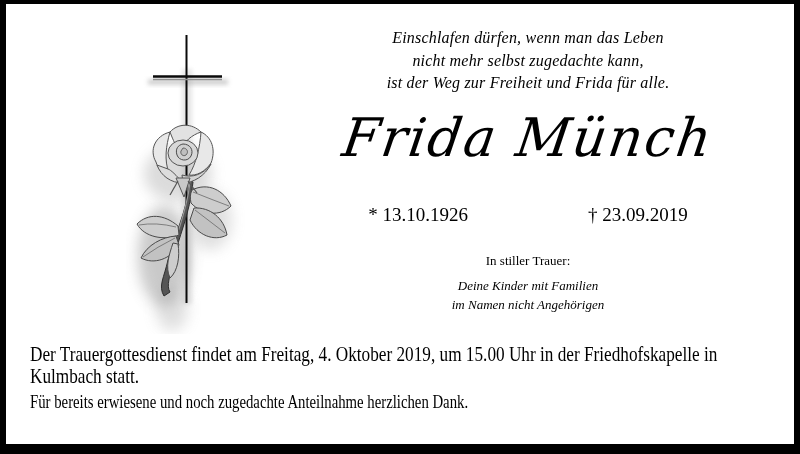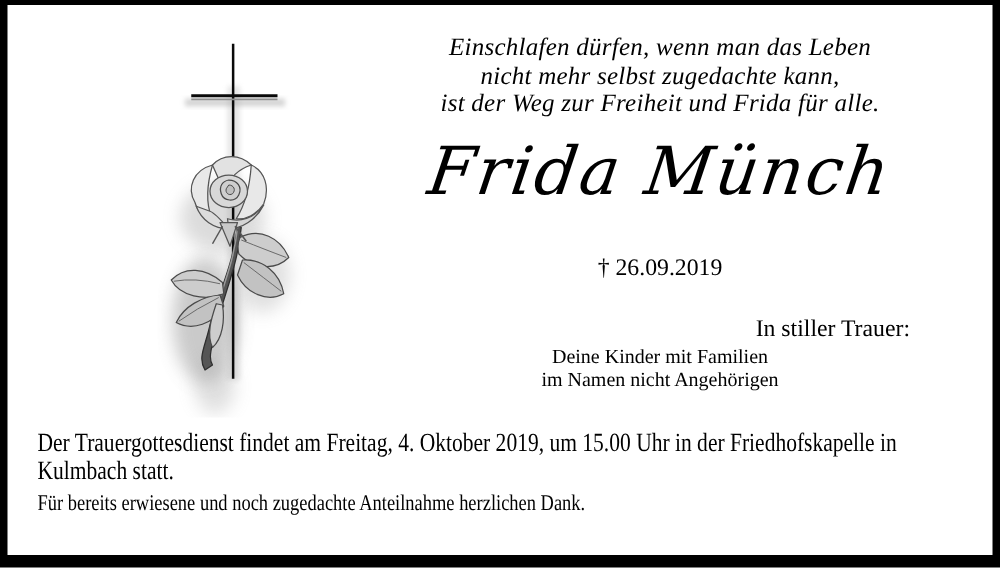--- a/index.html
+++ b/index.html
@@ -20,21 +20,21 @@
   .artwork {
     position: absolute;
     left: 120px; top: 20px;
     width: 140px; height: 310px;
   }
   .quote {
     position: absolute;
     left: 322px; top: 23px; width: 400px;
     text-align: center;
     font-style: italic;
-    font-size: 20px;
+    font-size: 16px;
     line-height: 22.5px;
     letter-spacing: 0.2px;
   }
   .name {
     position: absolute;
     left: 322px; top: 103px; width: 400px;
     text-align: center;
     font-family: "DejaVu Serif", serif;
     font-style: italic;
     font-size: 53px;
@@ -45,29 +45,30 @@
     position: absolute;
     left: 322px; top: 200px; width: 400px;
     display: flex;
     justify-content: center;
     gap: 120px;
     font-size: 19px;
   }
   .mourn-label {
     position: absolute;
     left: 322px; top: 249px; width: 400px;
-    text-align: right;
-    font-size: 19px;
+    text-align: center;
+    font-size: 13px;
   }
   .mourners {
     position: absolute;
     left: 322px; top: 273px; width: 400px;
     text-align: center;
-    font-size: 16px;
+    font-size: 13px;
     line-height: 18.5px;
+    font-style: italic;
   }
   .service {
     position: absolute;
     left: 24px; top: 339px;
     font-size: 21px;
     line-height: 22px;
   }
   .thanks {
     position: absolute;
     left: 24px; top: 388px;
@@ -147,21 +148,22 @@
 
   <div class="quote">
     <div>Einschlafen dürfen, wenn man das Leben</div>
     <div>nicht mehr selbst zugedachte kann,</div>
     <div>ist der Weg zur Freiheit und Frida für alle.</div>
   </div>
 
   <div class="name">Frida Münch</div>
 
   <div class="dates">
-    <span>† 26.09.2019</span>
+    <span>* 13.10.1926</span>
+    <span>† 23.09.2019</span>
   </div>
 
   <div class="mourn-label">In stiller Trauer:</div>
 
   <div class="mourners">
     <div>Deine Kinder mit Familien</div>
     <div>im Namen nicht Angehörigen</div>
   </div>
 
   <div class="service">

